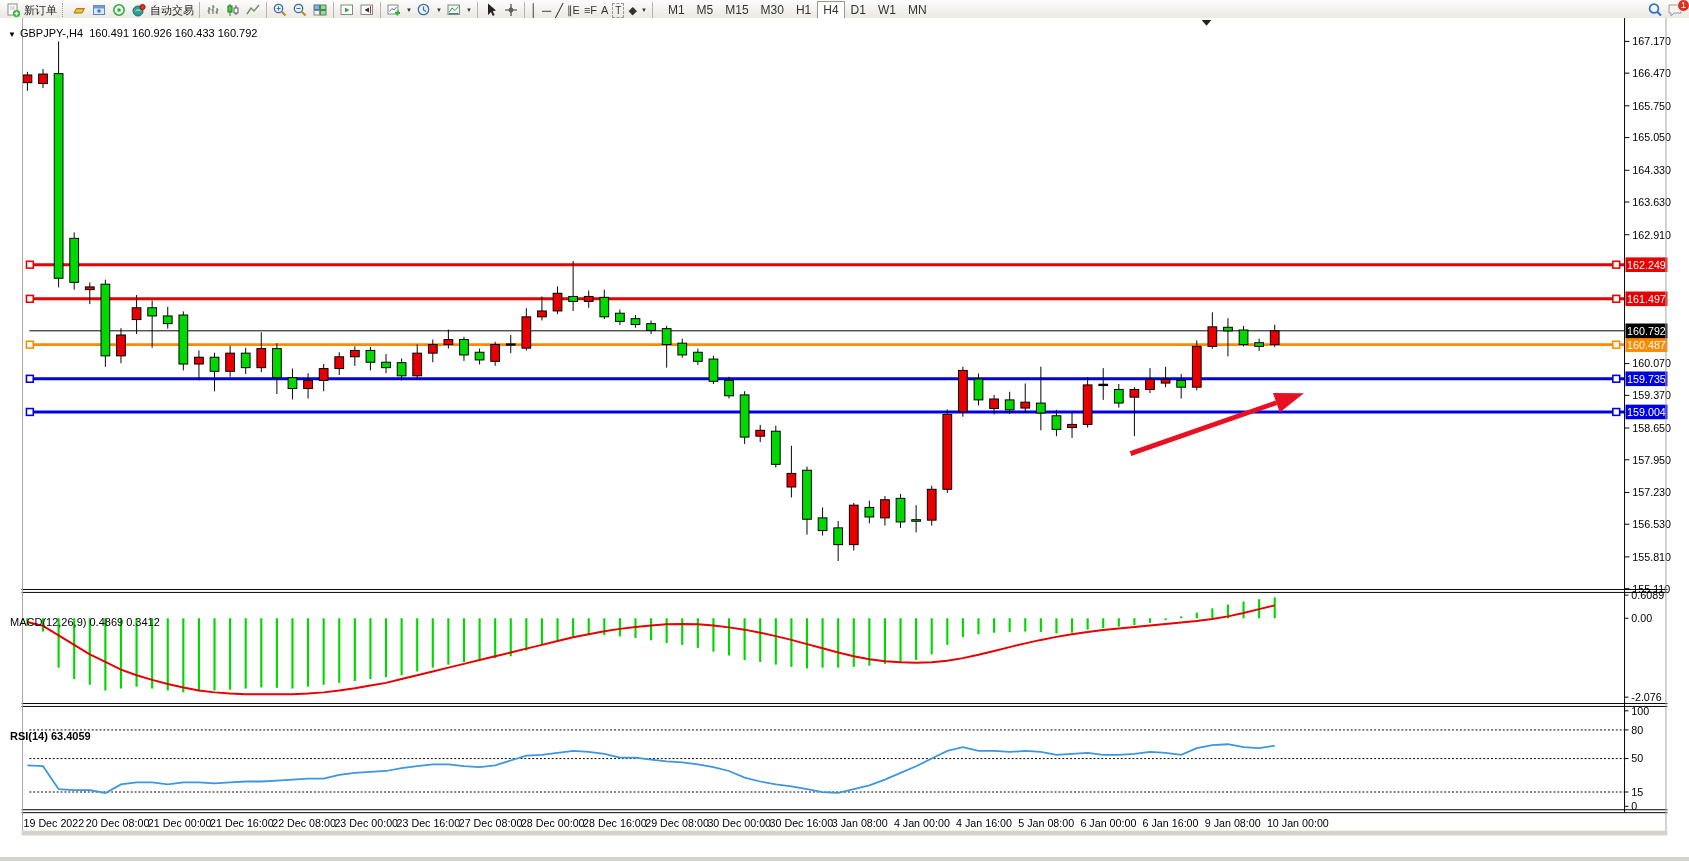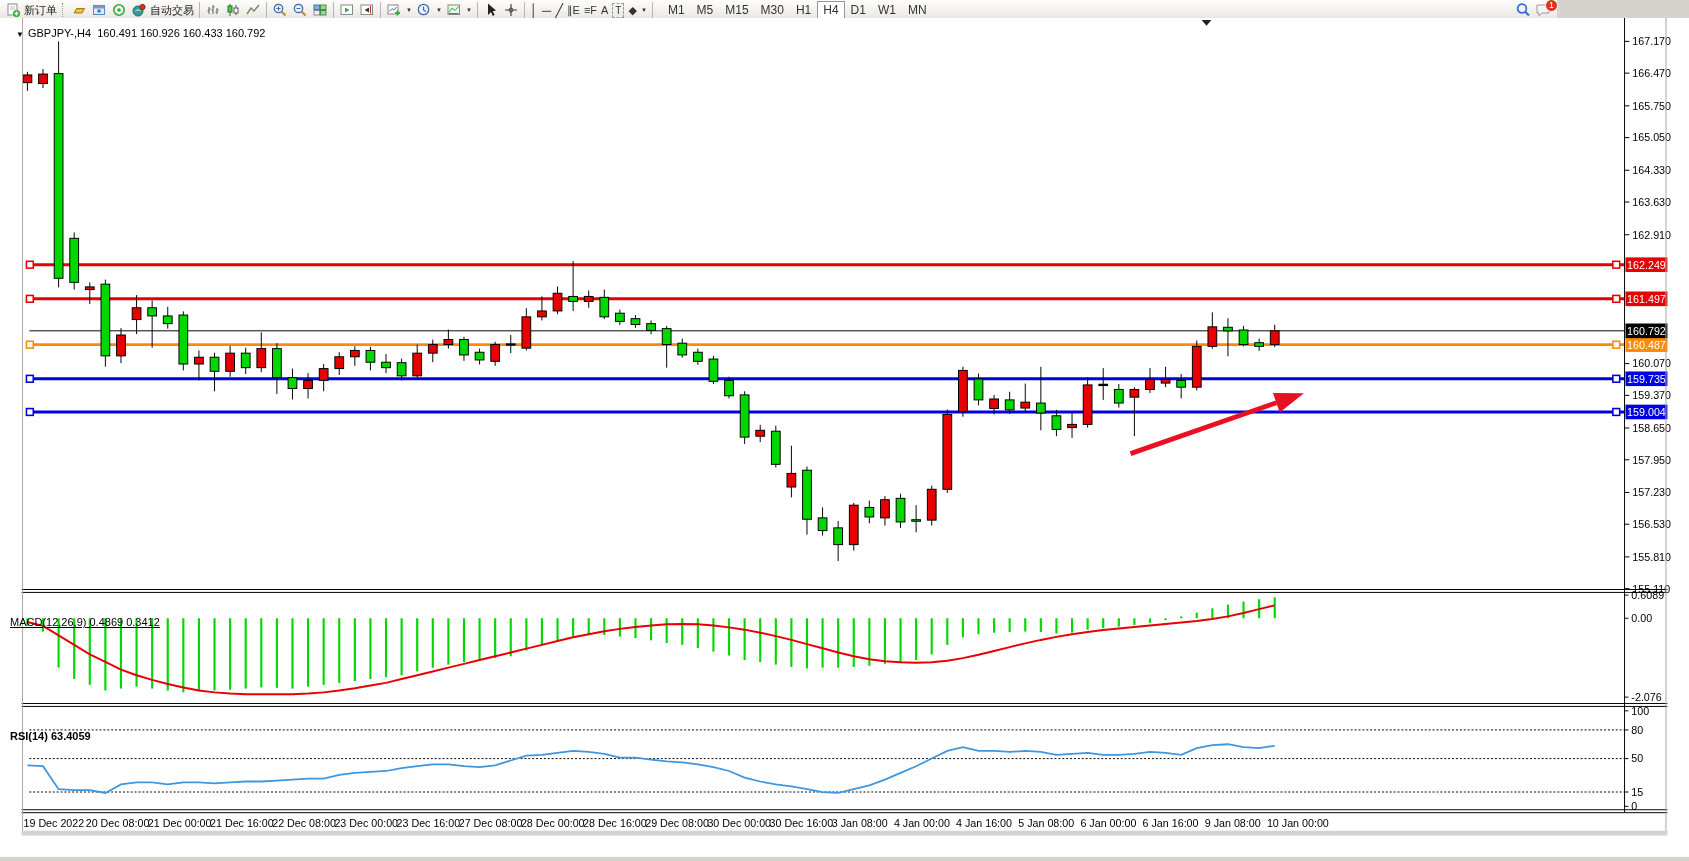--- a/index.html
+++ b/index.html
@@ -1,36 +1,36 @@
 <!DOCTYPE html>
 <html><head>
 <meta charset="utf-8">
 <style>
   html,body{margin:0;padding:0;}
   body{width:1689px;height:861px;background:#d6d3ce;font-family:"Liberation Sans",sans-serif;overflow:hidden;position:relative;}
   
-  .toolbar{position:absolute;top:0;left:0;width:1557px;height:21px;background:linear-gradient(#fdfdfc,#e9e6e1);border-bottom:1px solid #a9a49c;display:flex;align-items:center;padding:1px 3px;box-sizing:border-box;}
+  .toolbar{position:absolute;top:0;left:0;width:1689px;height:21px;background:linear-gradient(#fdfdfc,#e9e6e1);border-bottom:1px solid #a9a49c;display:flex;align-items:center;padding:1px 3px;box-sizing:border-box;}
   .tbtn{height:19px;display:flex;align-items:center;justify-content:center;padding:0 2px;gap:3px;font-size:11px;color:#1a1a1a;white-space:nowrap;}
   .sep{width:1px;height:16px;background:#b9b5ae;margin:0 3px;flex:none;}
   .grip{width:3px;height:14px;border-left:1px dotted #9a968f;margin:0 3px;flex:none;}
   .glyph{font-size:11px;color:#333;line-height:1;}
   .glyph.big{font-size:13px;}
   .caret{font-size:6px;color:#333;margin-left:1px;}
   .tf{font-size:12px;color:#333;padding:0 5px;height:17px;display:flex;align-items:center;border:1px solid transparent;}
   .tf.active{background:#fff;border:1px solid #9a968f;}
   .spacer{flex:1;}
   .chatwrap{position:relative;}
   .badge{position:absolute;top:-2px;right:-4px;background:#e03020;color:#fff;border-radius:7px;font-size:9px;min-width:11px;height:11px;display:flex;align-items:center;justify-content:center;border:1px solid #fff;}
   .toolbox{border:1px dashed #999;padding:0 2px;font-size:10px;color:#333;line-height:13px;}
   
   .chart{position:absolute;top:18px;left:0;width:1689px;height:839px;background:#fff;}
   .overlay{position:absolute;font-size:11px;color:#000;white-space:nowrap;z-index:5;}
-  #symtitle{top:27px;left:16px;}
+  #symtitle{top:27px;left:8px;}
   #symtitle .dd{font-size:8px;margin-right:4px;}
-  #macdlabel{top:616px;left:10px;text-decoration:underline;}
+  #macdlabel{top:616px;left:10px;}
   #rsilabel{top:730px;left:10px;font-weight:bold;}
 </style>
 </head>
 <body>
 
 <div class="toolbar">
   <div class="tbtn">
     <svg width="16" height="16">
         <rect x="3" y="2" width="9" height="11" fill="#fff" stroke="#8a8a8a"></rect>
         <line x1="5" y1="5" x2="10" y2="5" stroke="#bbb"></line>

